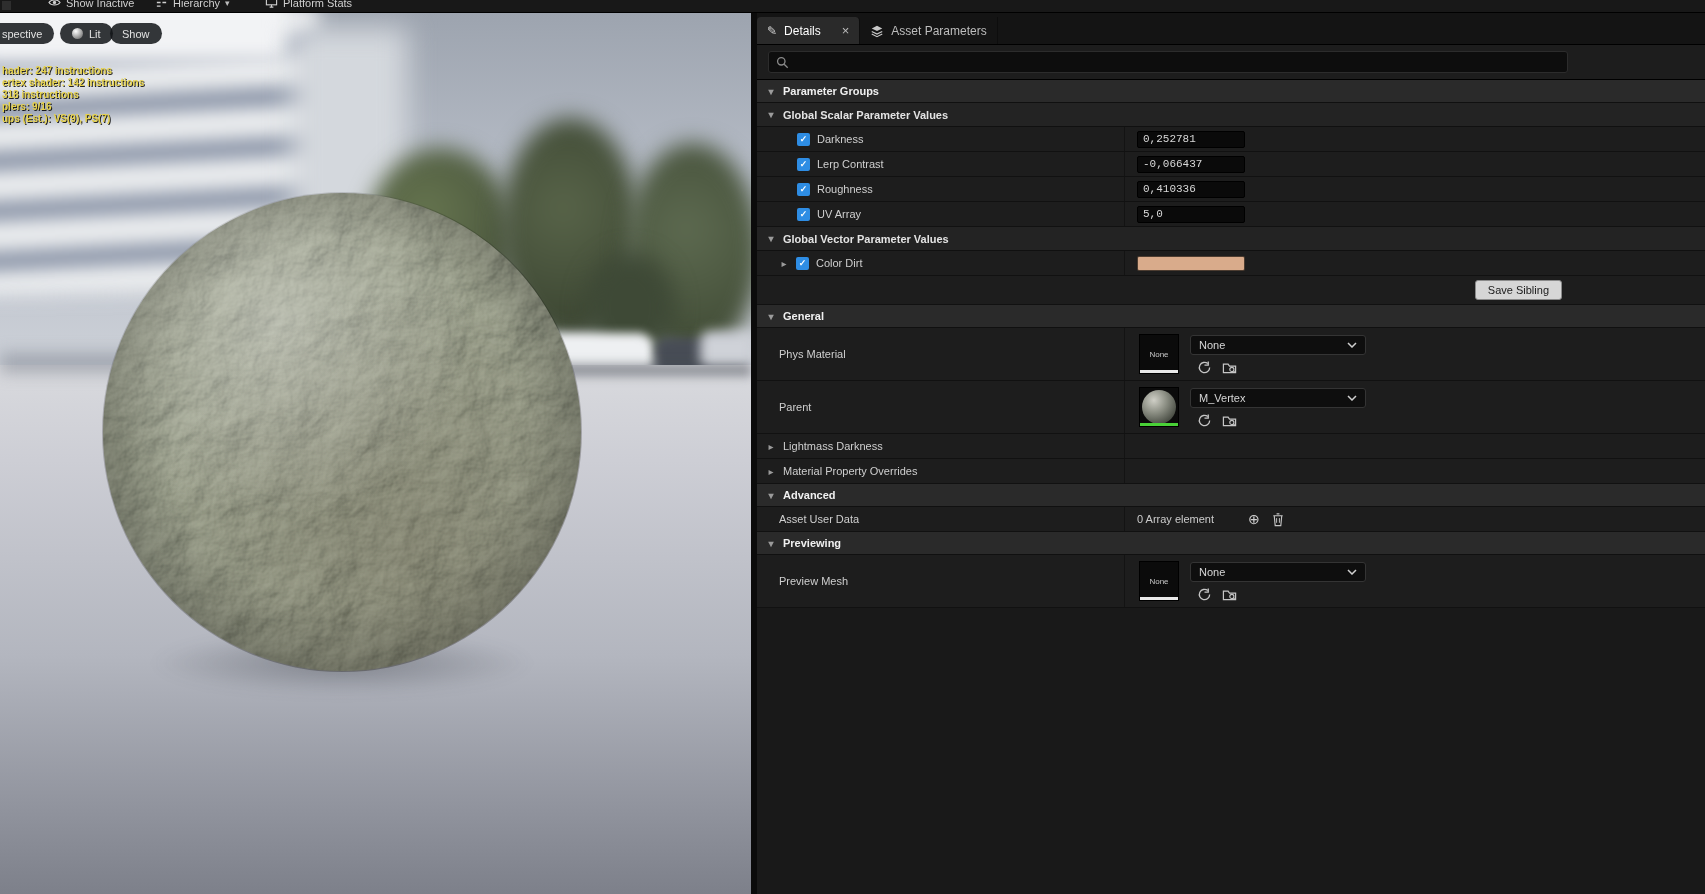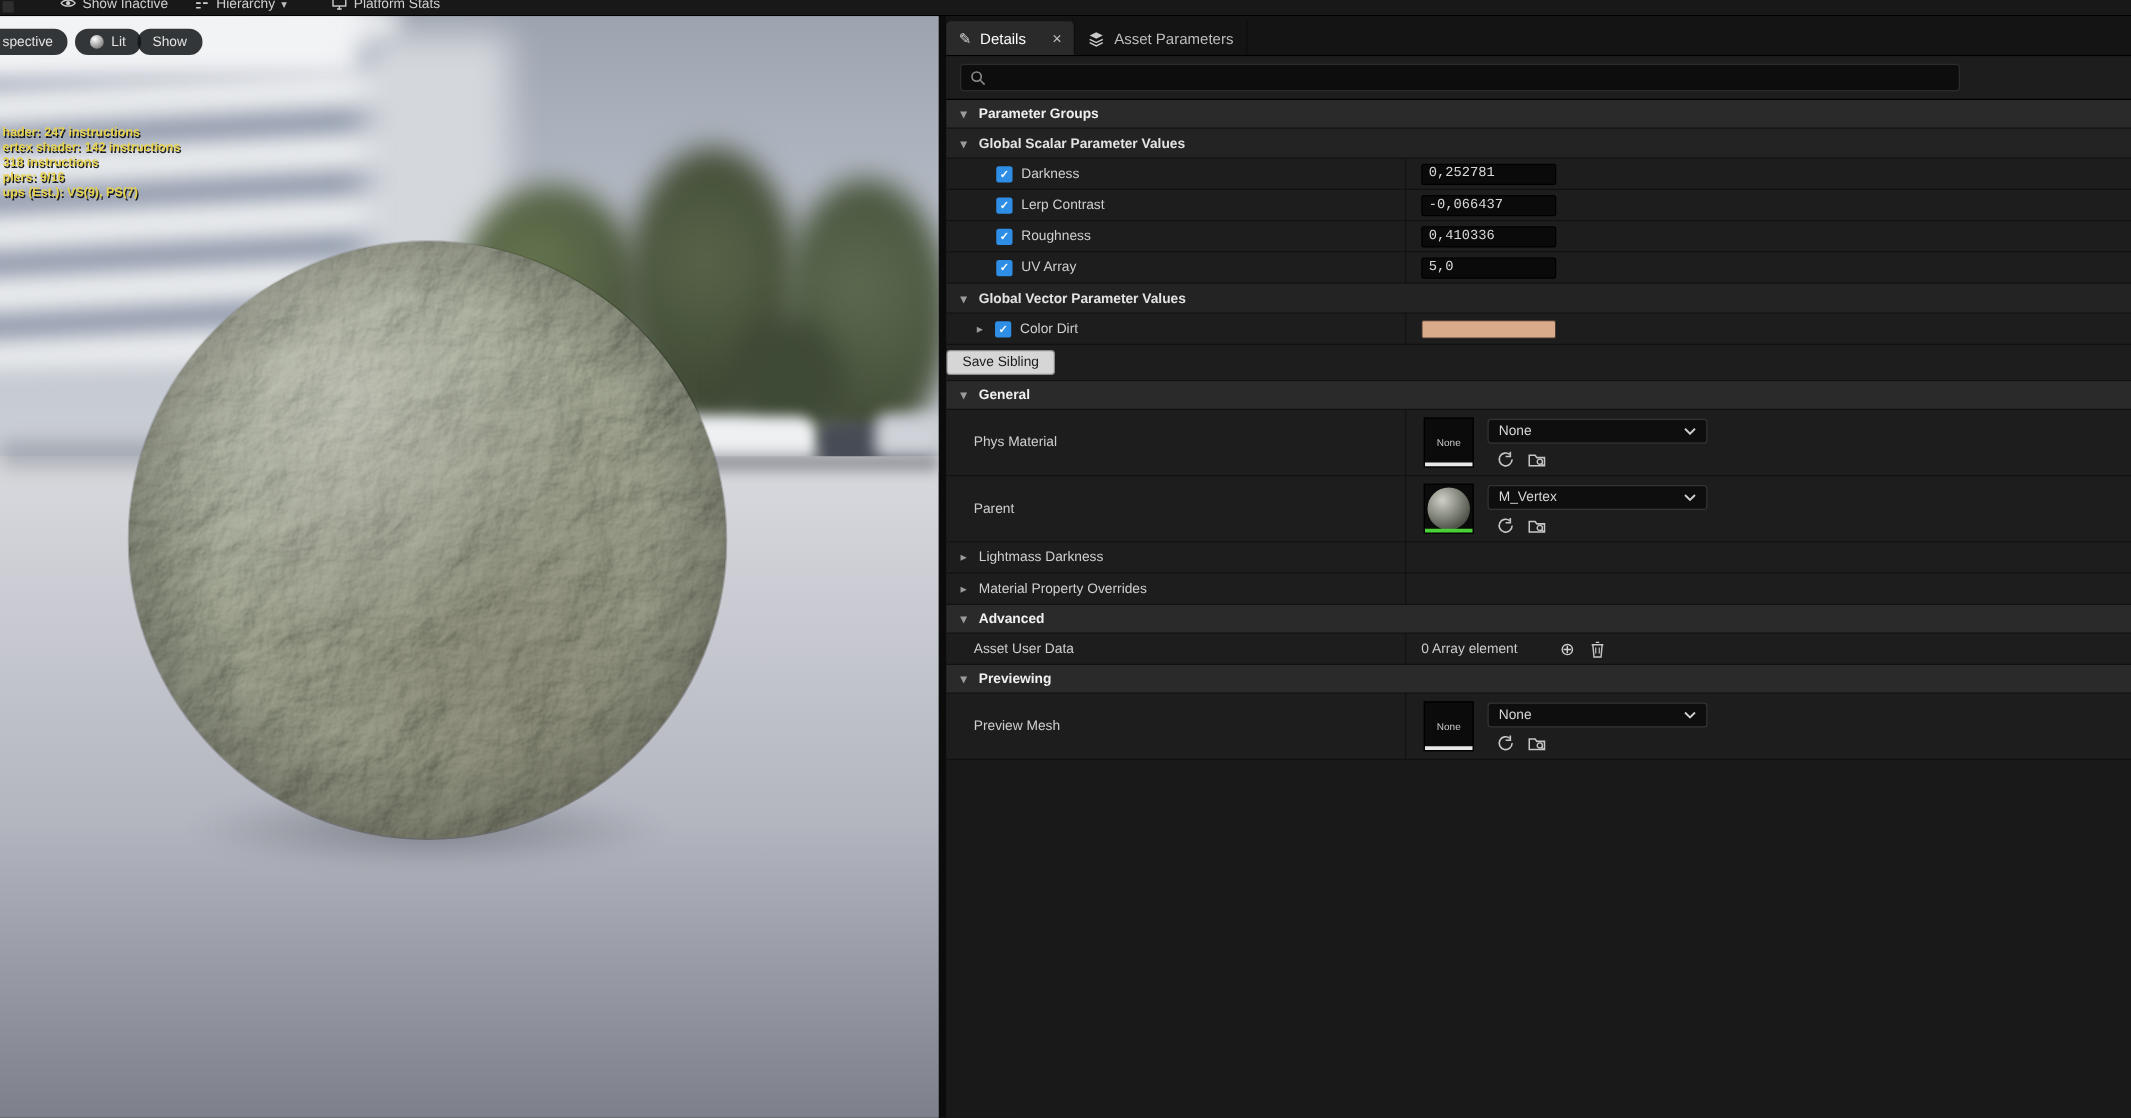--- a/index.html
+++ b/index.html
@@ -88,21 +88,21 @@
   .ind-cb{padding-left:40px}
   .ind-exp{padding-left:22px}
   .ind-plain{padding-left:9px}
   .ind-res{padding-left:22px}
   .plabel{color:#cfcfcf;font-size:11px;white-space:nowrap}
   .cbx{width:13px;height:13px;border-radius:2px;display:flex;align-items:center;justify-content:center;flex:0 0 auto}
   .cbx i{font-style:normal;color:#fff;font-size:9px;font-weight:bold;line-height:1}
   .vfield{width:108px;height:17px;background:#0a0a0a;border:1px solid #000;border-radius:2px;
     color:#d8d8d8;font-size:11px;padding:0 5px;outline:none;font-family:Liberation Mono, monospace}
   .swatch{width:108px;height:15px;border-radius:2px;border:1px solid rgba(0,0,0,.65)}
-  .saverow{height:29px;display:flex;align-items:center;padding-right:143px;
+  .saverow{height:29px;display:flex;align-items:center;justify-content:flex-end;padding-right:143px;
     background:#1d1d1d;border-bottom:1px solid #111}
   .save-btn{height:20px;padding:0 12px;background:#d6d6d6;color:#1a1a1a;font-size:11px;
     border:1px solid #8a8a8a;border-radius:3px;cursor:pointer;font-family:"Liberation Sans",sans-serif}
   .thumb{position:absolute;left:14px;top:6px;width:40px;height:40px;background:#0b0b0b;border:1px solid #000;
     display:flex;align-items:center;justify-content:center}
   .thumb-label{font-size:8px;color:#c8c8c8}
   .thumb-bar{position:absolute;left:0;bottom:0;width:100%;height:3px}
   .mini-sphere{width:34px;height:34px;border-radius:50%;
     background:radial-gradient(circle at 35% 30%,#cfcfc6,#8a8d82 40%,#4c5047 75%,#2e312b 100%)}
   .dropdown{position:absolute;left:65px;top:7px;width:176px;height:20px;background:#0e0e0e;
@@ -189,21 +189,21 @@
       <span>spective</span>
     </div>
     <div class="vp-pill pill-lit">
       <span class="orb"></span>
       <span>Lit</span>
     </div>
     <div class="vp-pill pill-show">
       <span>Show</span>
     </div>
 
-    <div class="stats" style="color: rgb(230, 209, 75); margin-top: 36px;">
+    <div class="stats" style="color: rgb(230, 209, 75);">
       <div>hader: 247 instructions</div>
       <div>ertex shader: 142 instructions</div>
       <div>318 instructions</div>
       <div>plers: 9/16</div>
       <div>ups (Est.): VS(9), PS(7)</div>
     </div>
   </div>
 
   <div class="splitter"></div>
 

